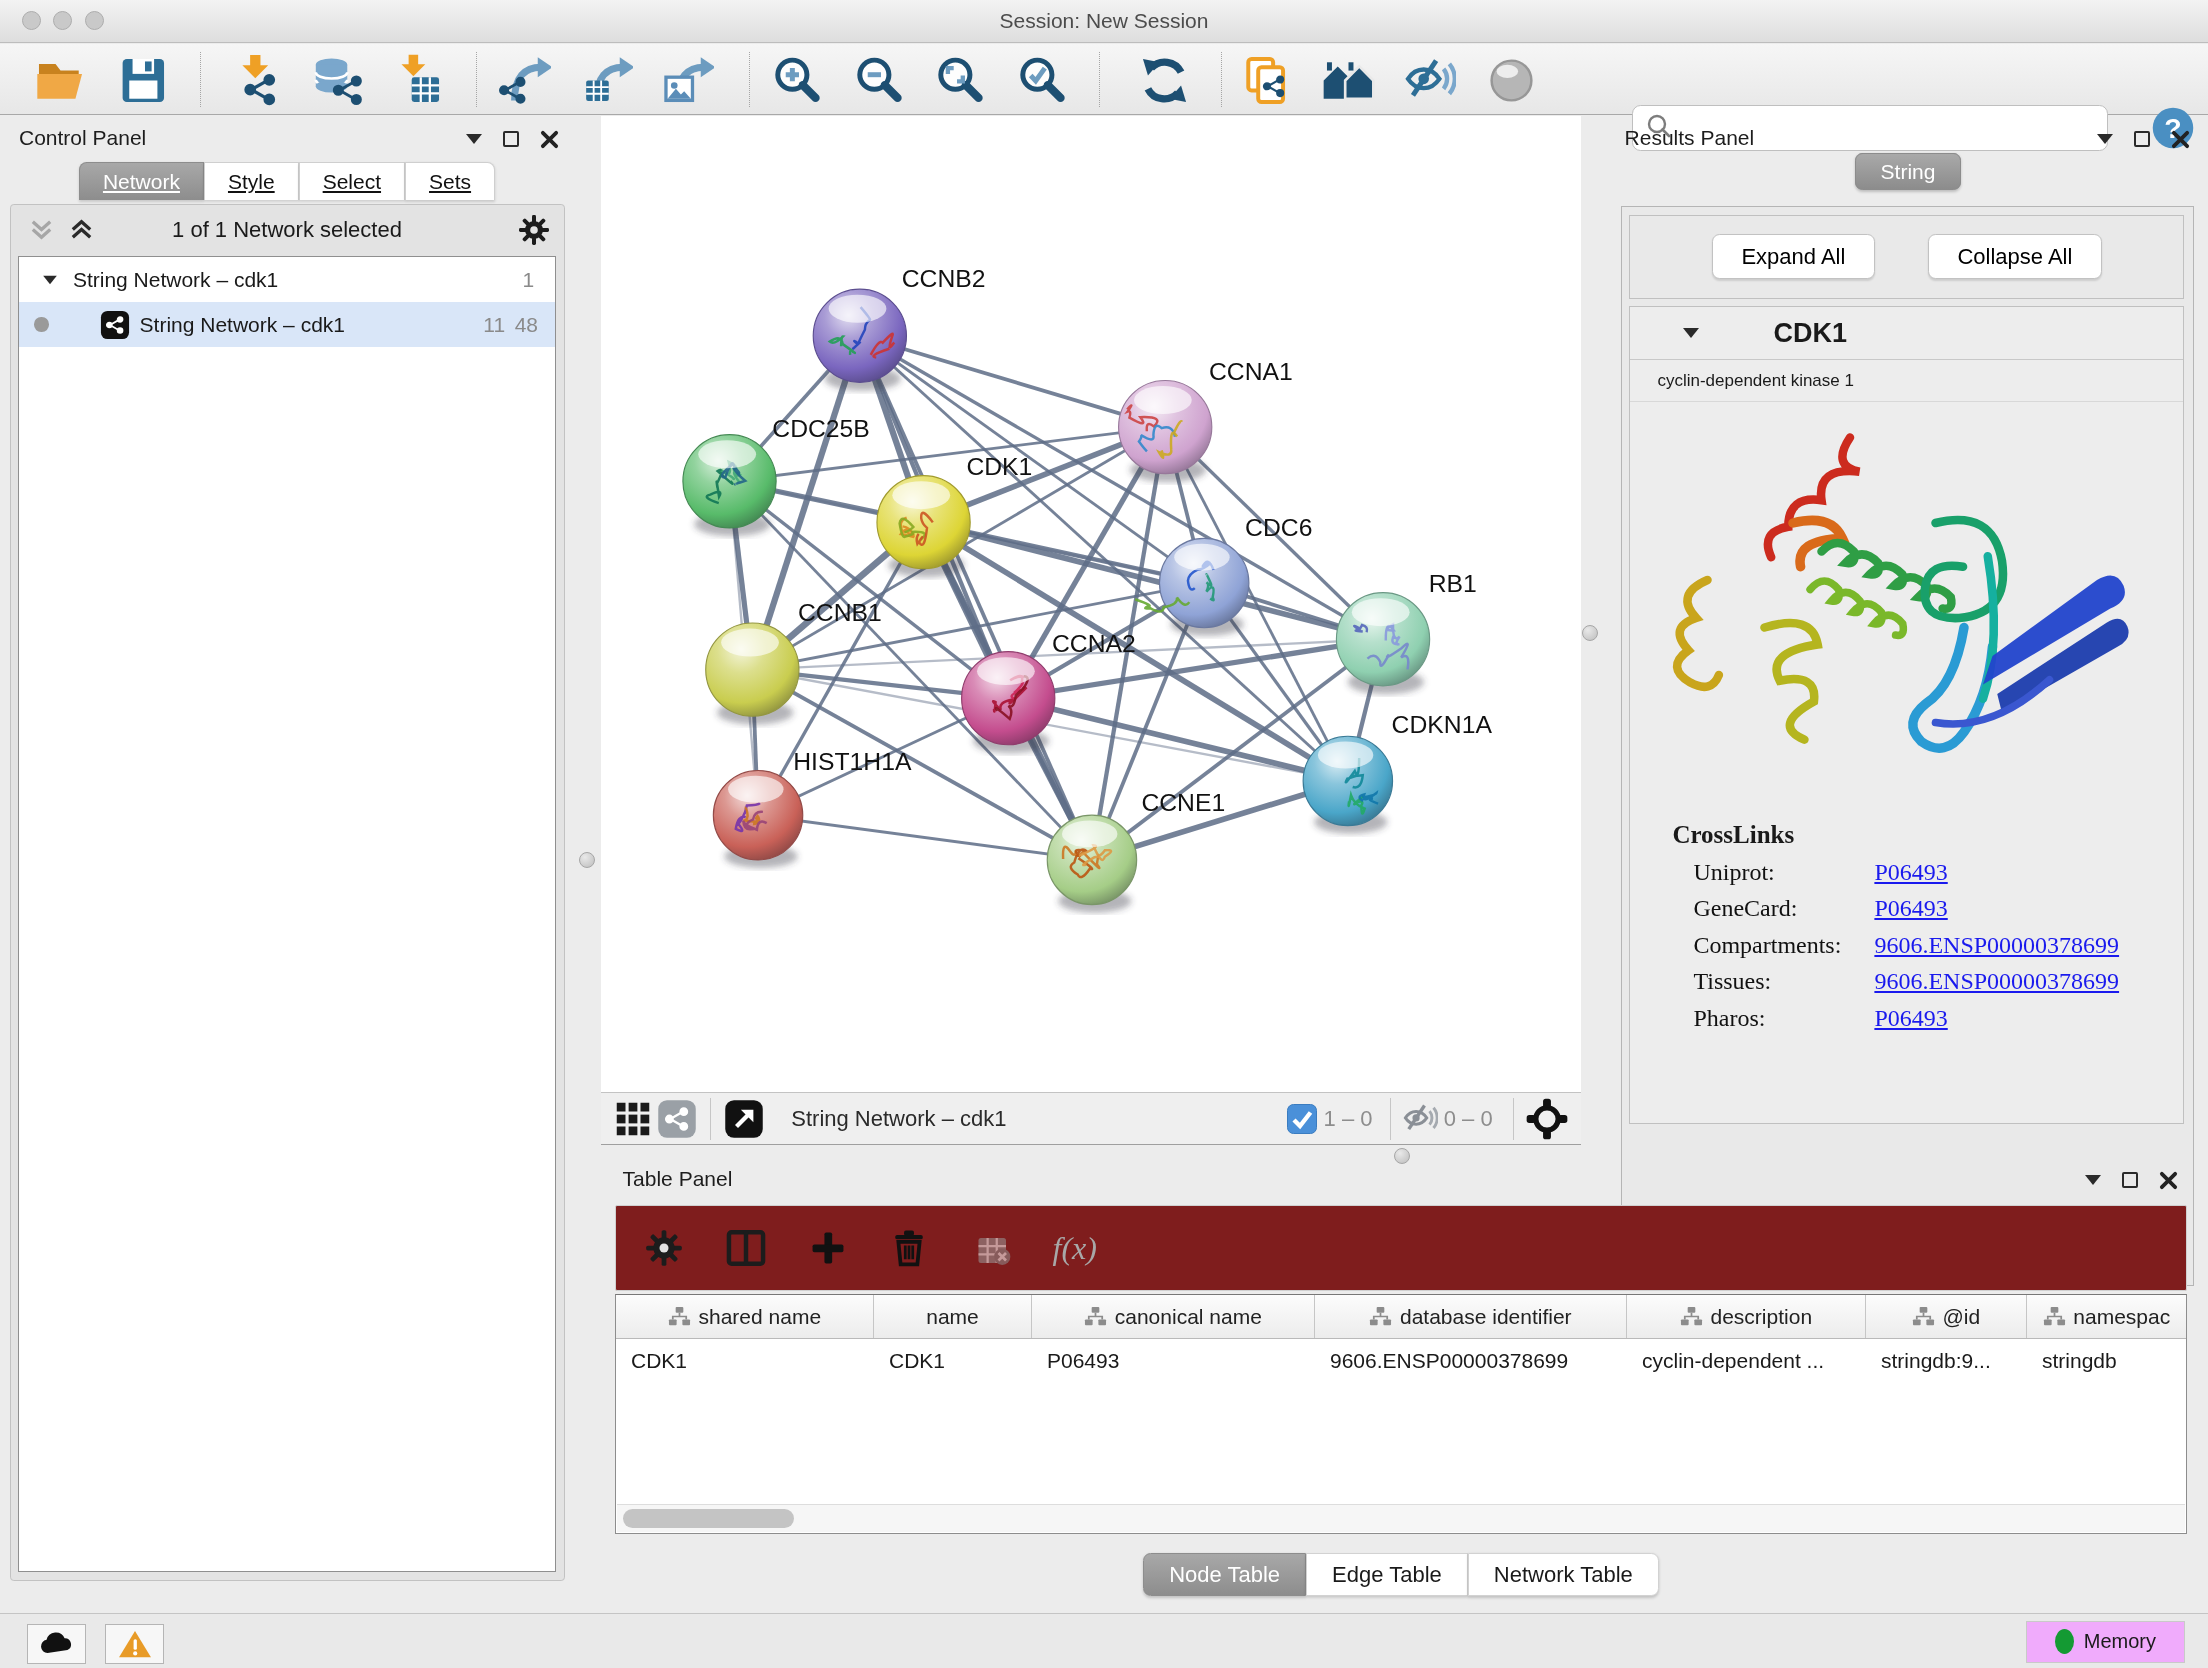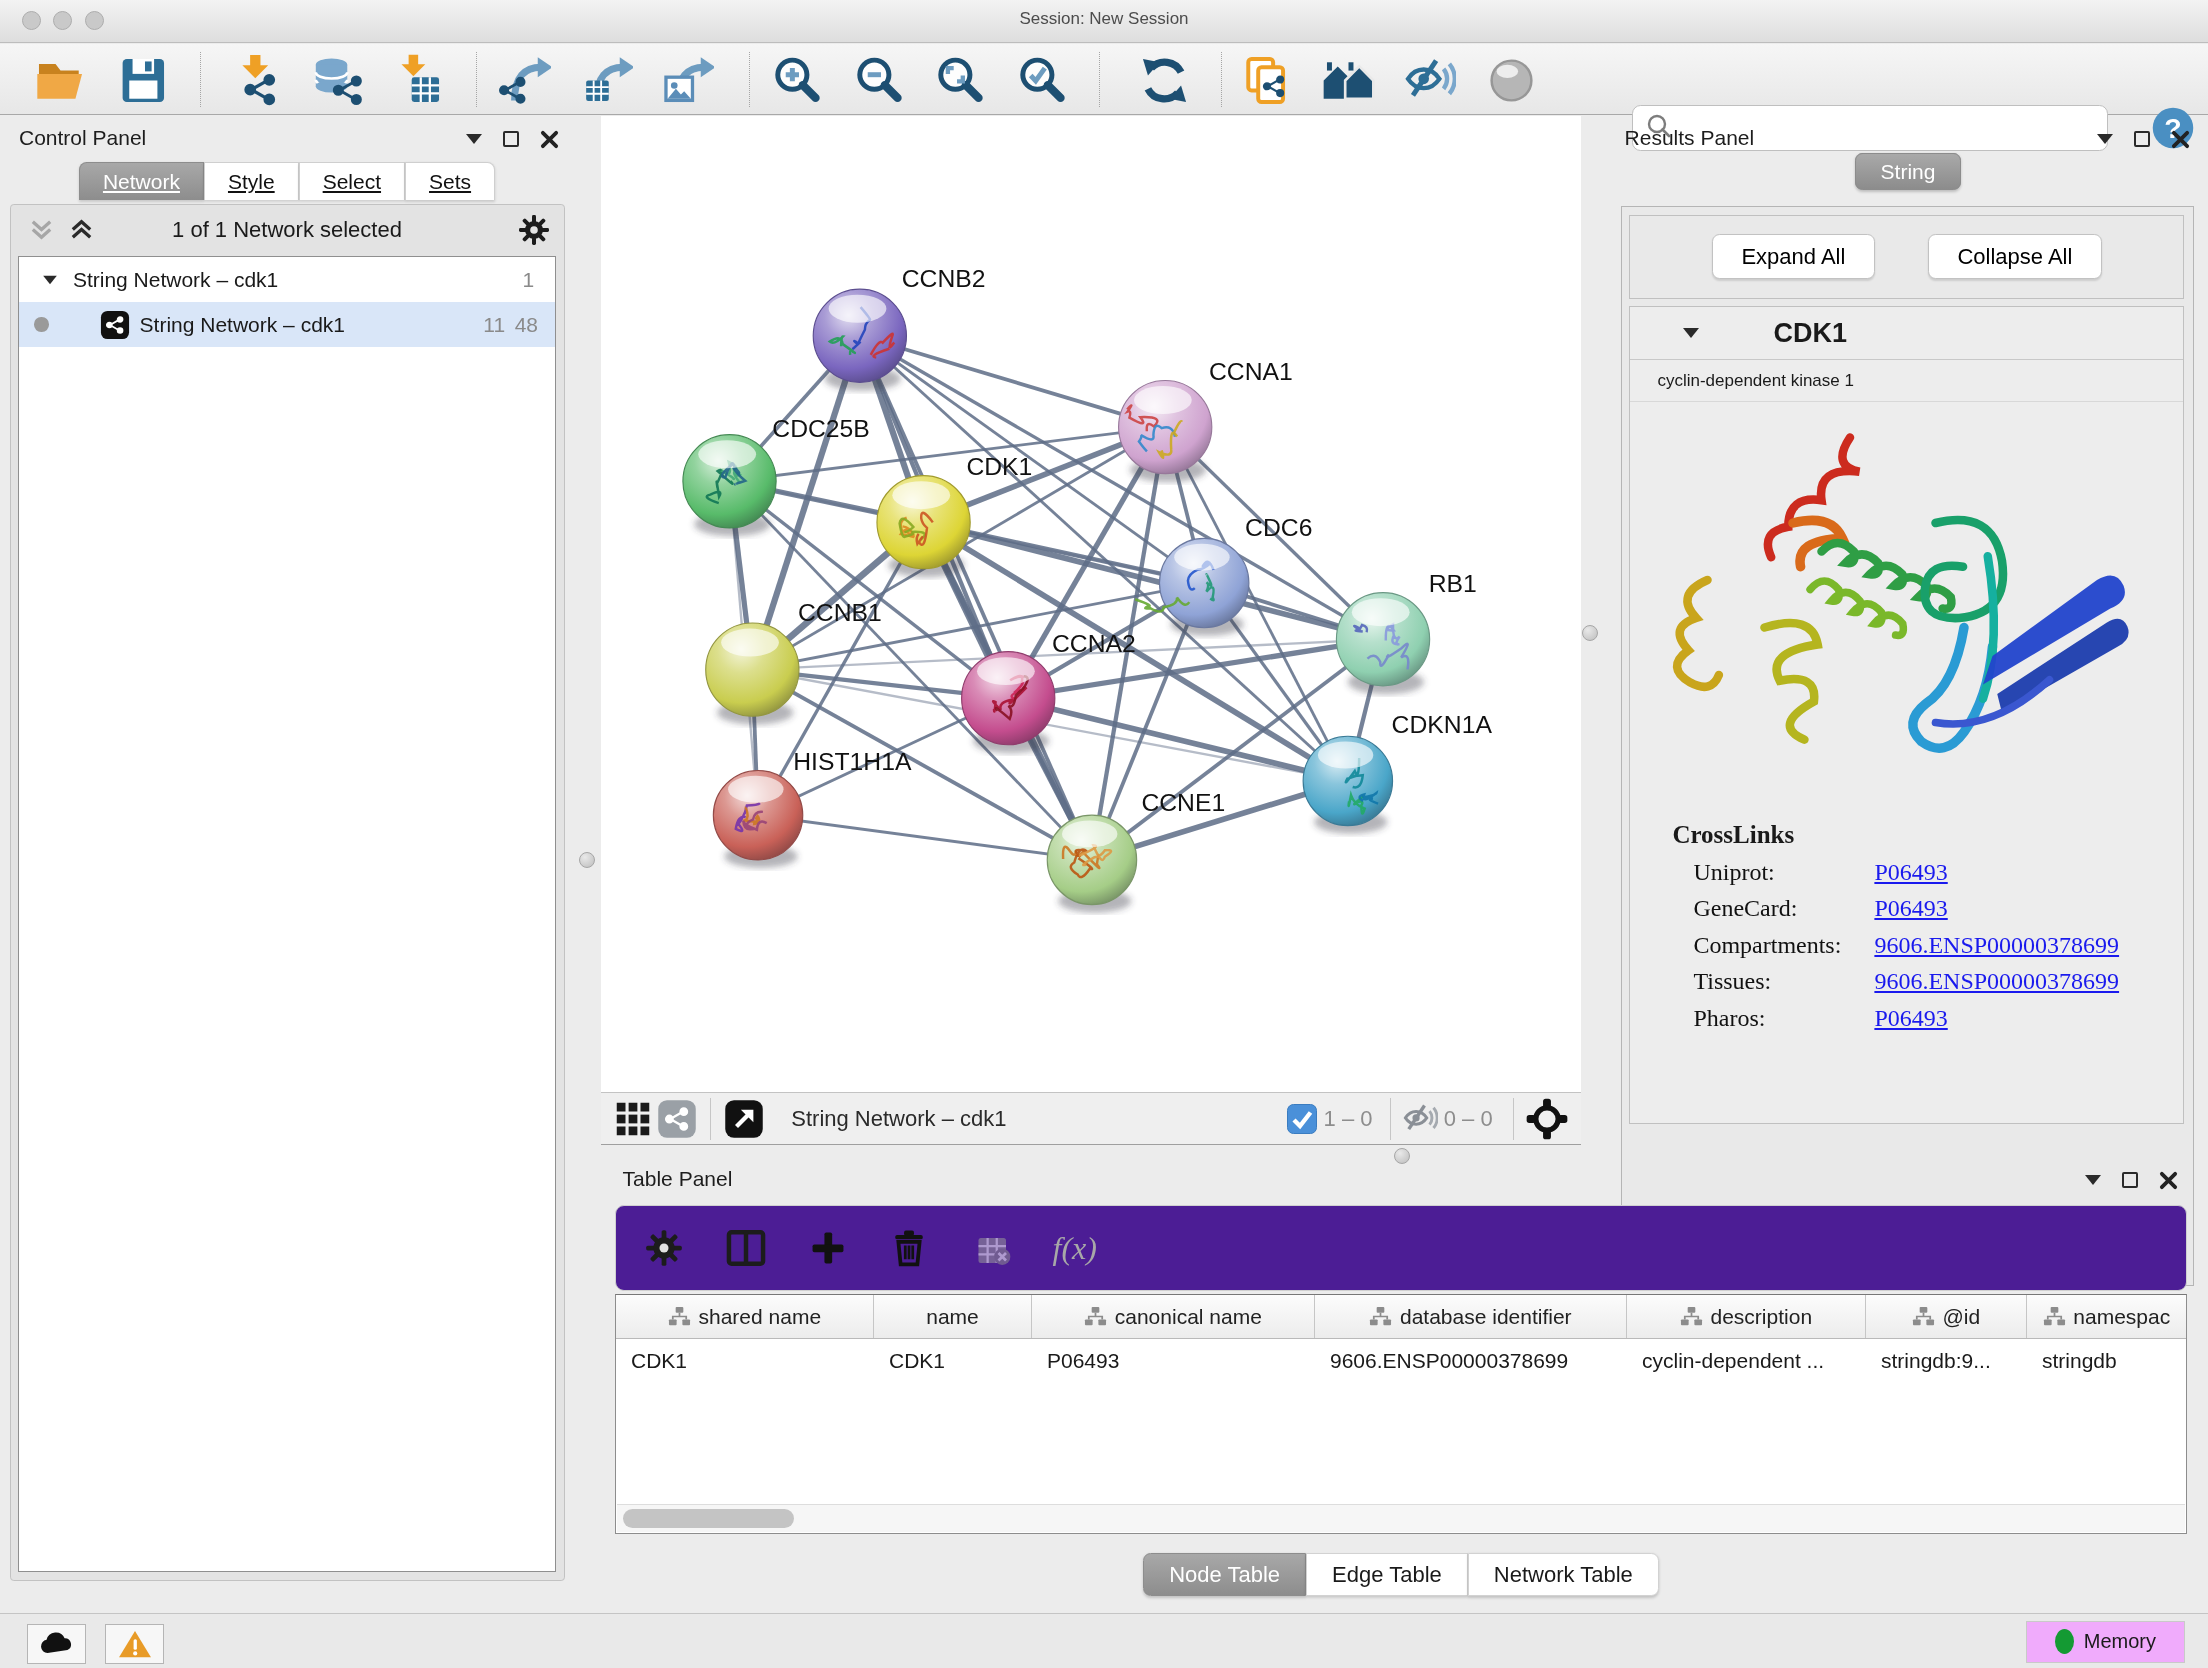--- a/index.html
+++ b/index.html
@@ -5,21 +5,21 @@
   * { margin:0; padding:0; box-sizing:border-box; }
   html,body { width:2208px; height:1668px; overflow:hidden; background:#ececec;
               font-family:"Liberation Sans", sans-serif; color:#1a1a1a; }
 
   
   #titlebar { position:absolute; left:0; top:0; width:2208px; height:43px;
     background:linear-gradient(#f3f3f3,#dedede); border-bottom:1px solid #bdbdbd; }
   .traffic { position:absolute; top:11.4px; width:19px; height:19px; border-radius:50%;
     background:#c9c9c9; border:1px solid #adadad; }
   #win-title { position:absolute; top:8.6px; width:100%; text-align:center;
-    font-size:17px; color:#4c4c4c; }
+    font-size:21px; color:#4c4c4c; }
 
   
   #toolbar { position:absolute; left:0; top:44px; width:2208px; height:71px;
     background:linear-gradient(#f6f6f6,#e7e7e7); border-bottom:1px solid #a8a8a8; }
   .tb-group { position:absolute; top:8.6px; display:flex; gap:28.5px; align-items:center; height:55px; }
   .tb-btn { width:53px; height:53px; display:flex; align-items:center; justify-content:center; }
   .tb-sep { position:absolute; top:7.6px; height:55px; width:0;
     border-left:1.9px dotted #a5a5a5; }
   #search-box { position:absolute; left:1632px; top:61px; width:476px; height:46px;
     background:#fff; border:1.9px solid #bfbfbf; border-radius:8.6px;
@@ -85,21 +85,21 @@
   .cl-row { display:flex; font-size:24px; padding:9.5px 0 0 63px; }
   .cl-label { width:181px; color:#111; }
   .cl-link { color:#1a1aee; text-decoration:underline; }
   #string-tab { font-size:21px; color:#fff; background:linear-gradient(#a9a9a9,#8c8c8c);
     border:1px solid #8c8c8c; border-radius:7.6px; padding:5.7px 25px;
     box-shadow:0 1.9px 2.9px rgba(0,0,0,.2); }
 
   
   #table-panel { position:absolute; left:615px; top:1167px; width:1572px; height:436px; }
   #tp-toolbar { position:absolute; left:0; top:38px; width:1572px; height:86px;
-    background:#4c1d95; border:1px solid #d0d0d0; border-radius:9px;
+    background:#7f1d1d; border:1px solid #d0d0d0; border-radius:2px;
     display:flex; align-items:center; gap:42px; padding-left:28.5px; }
   #tp-table { position:absolute; left:0; top:127px; width:1572px; height:240px;
     background:#fff; border:1px solid #8d8d8d; border-top:1.9px solid #777; overflow:hidden; }
   #tp-header { display:flex; height:44px; background:linear-gradient(#fcfcfc,#ececec);
     border-bottom:1px solid #b9b9b9; }
   .th { display:flex; align-items:center; justify-content:center; gap:7.6px;
     font-size:21px; color:#222; border-right:1px solid #c6c6c6; overflow:hidden; flex:none; }
   #tp-row { display:flex; height:44px; }
   .td { font-size:21px; display:flex; align-items:center; padding-left:15px;
     overflow:hidden; white-space:nowrap; flex:none; }

